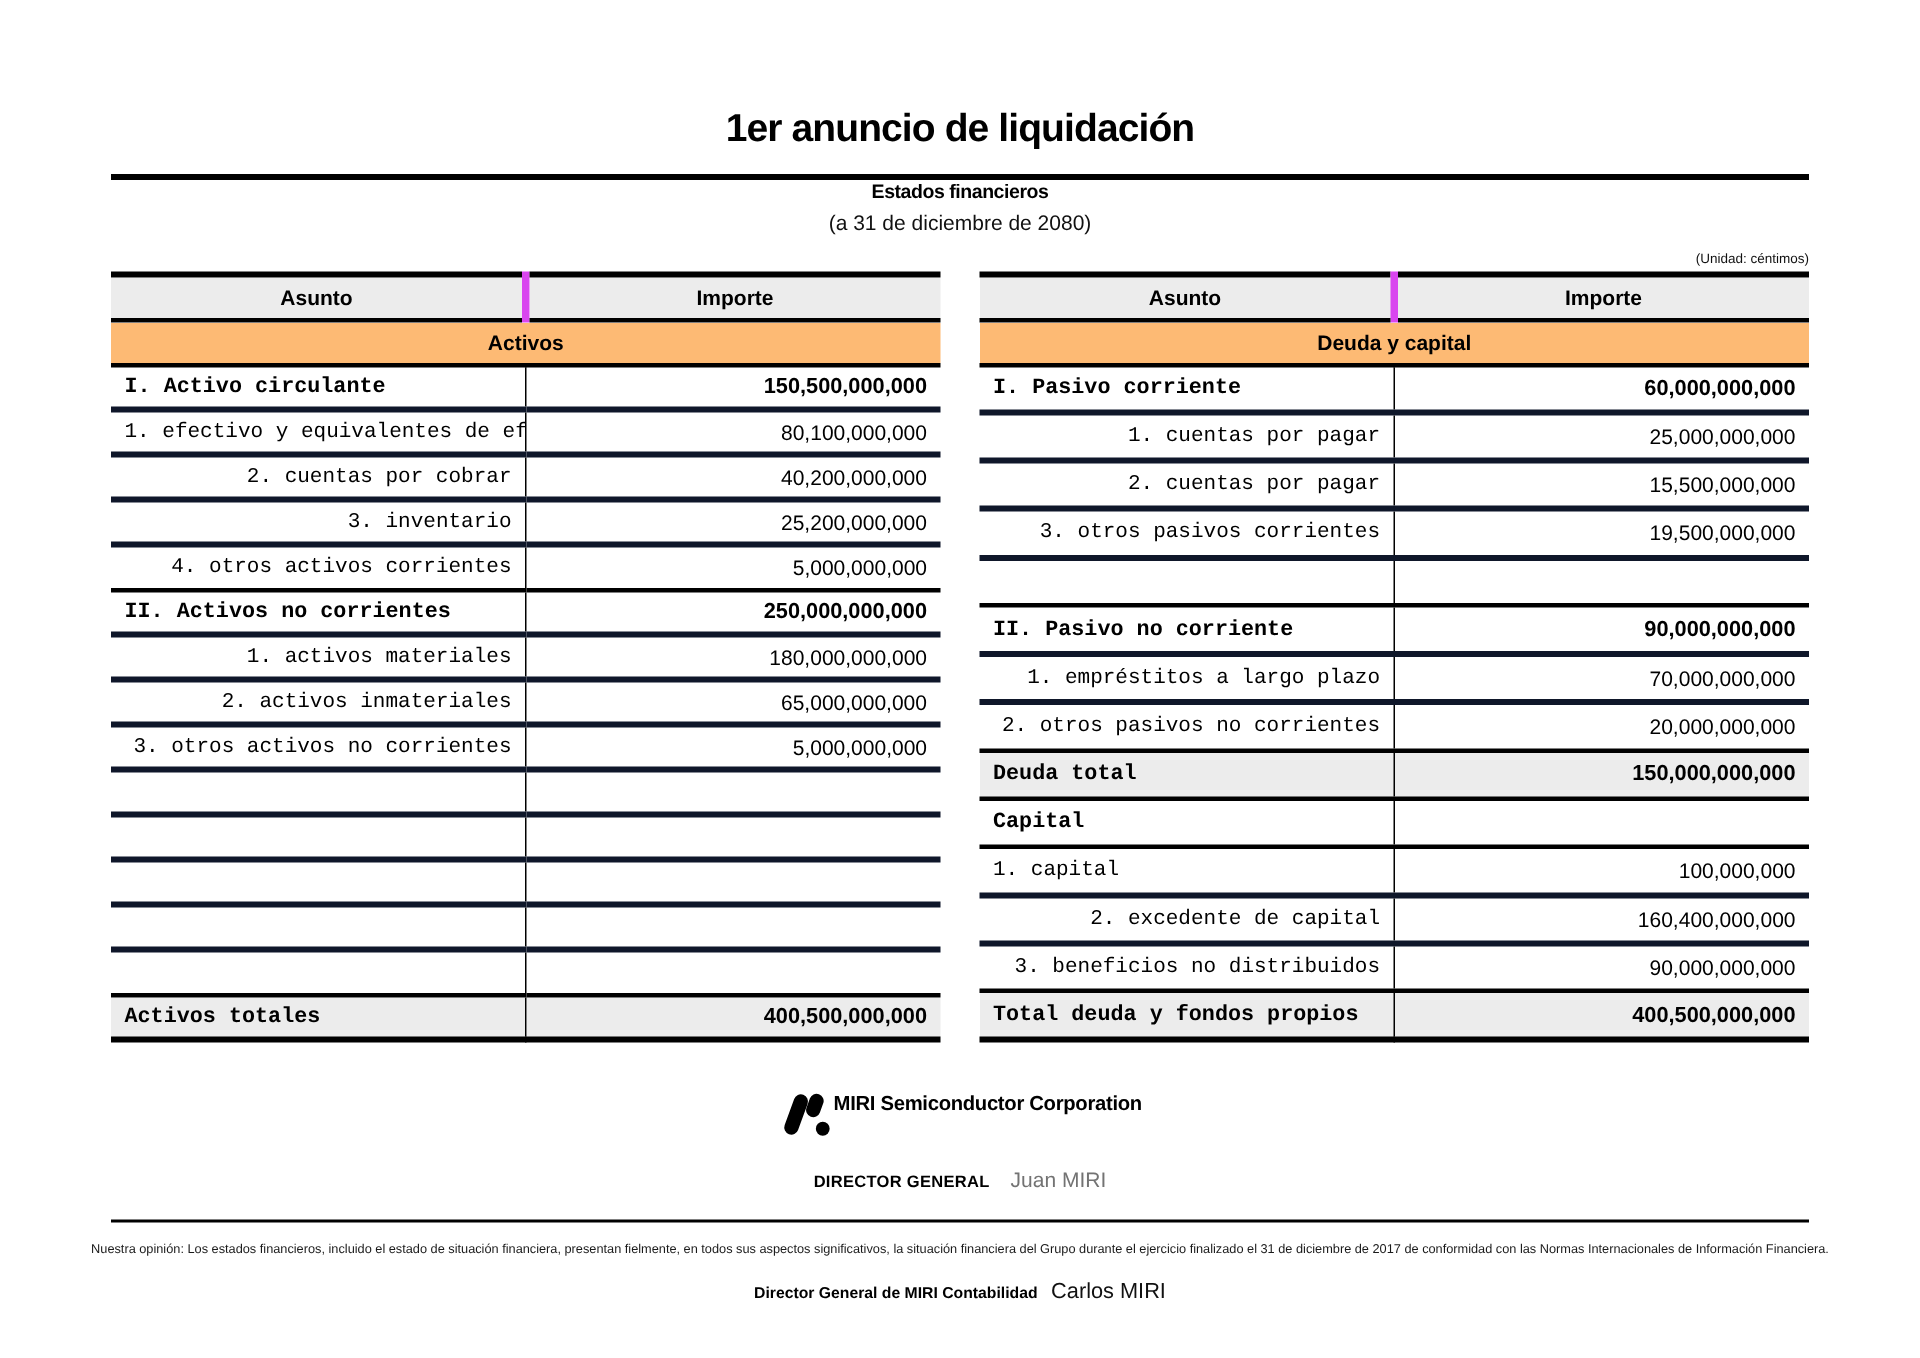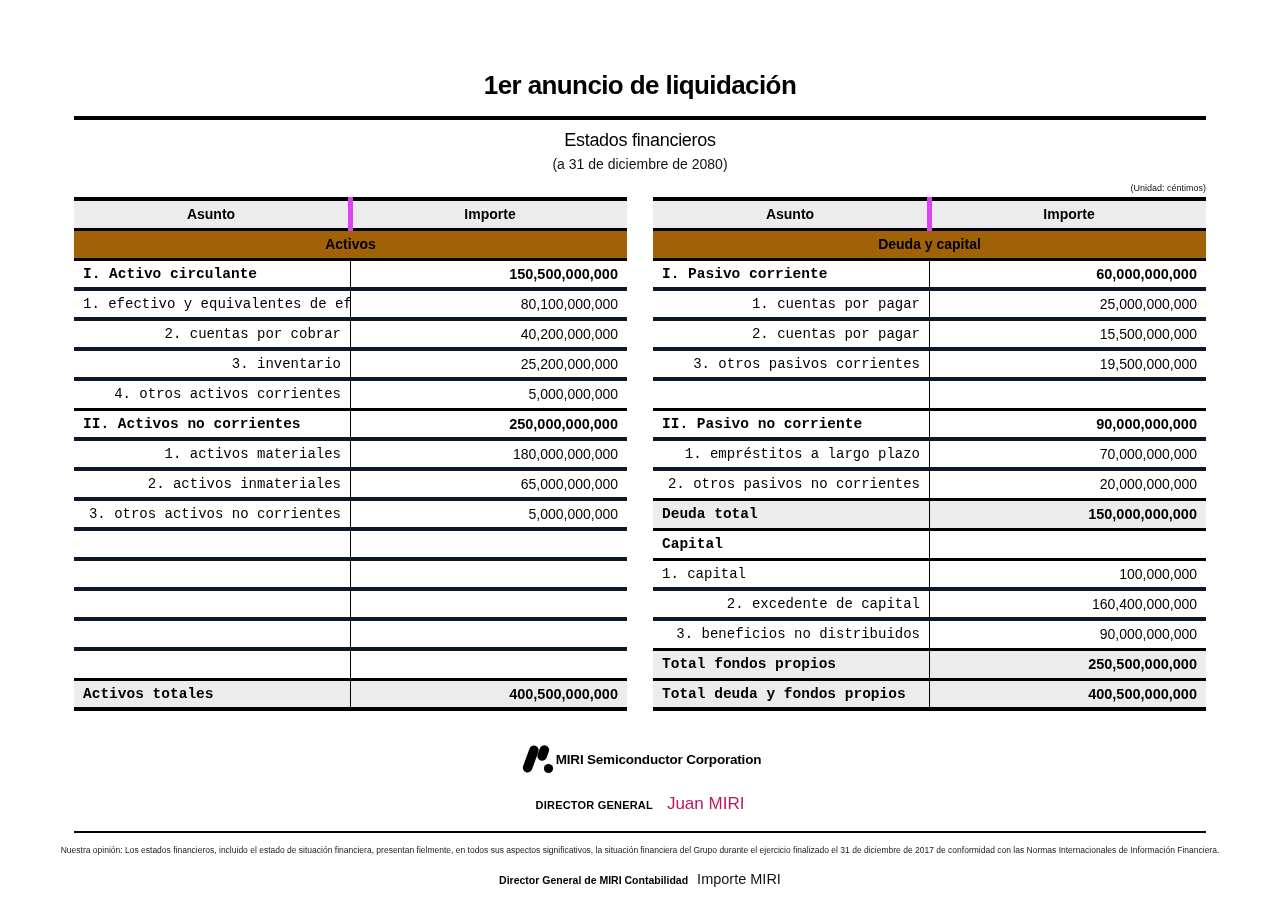--- a/index.html
+++ b/index.html
@@ -19,24 +19,23 @@
     font-weight:800;
     letter-spacing:-0.6px;
     padding-top:70px;
   }
   .title-rule {
     width:1132px; margin:15px auto 0;
     border-top:4px solid #000;
   }
   .doc-subtitle {
     text-align:center;
-    font-size:18px;
-    font-weight:400;
+    font-size:13px;
+    font-weight:700;
     letter-spacing:-0.3px;
-    margin-top:10px;
   }
   .date-note {
     text-align:center;
     font-size:14px;
     margin-top:5px;
     color:#111;
   }
   .unit-note {
     width:1132px; margin:11px auto 0;
     text-align:right;
@@ -65,47 +64,46 @@
   th.col-header {
     background:#ececec;
     font-weight:700;
     text-align:center;
     border-top:4px solid #000;
     border-bottom:3px solid #000;
     width:50%;
   }
   th.col-header + th.col-header { border-left:5px solid #d946ef; }
   th.section-band {
-    background:#a16207;
+    background:#fdba74;
     font-weight:700;
     text-align:center;
     border-bottom:3px solid #000;
   }
   tr.item td, tr.empty td { border-top:4px solid #0f172a;text-align:right; }
   tr.section td, tr.total td, tr.item-thick td { border-top:3px solid #000; }
   tr.section td, tr.total td { font-weight:700; font-size:14.5px; }
   tr.total td { background:#ececec; }
   td.label { text-align:left;font-family:Liberation Mono, monospace; }
   td.value { text-align:right; border-left:1px solid #000; }
 
   .brand-row {
     display:flex;
     justify-content:center;
-    align-items:center;
     gap:1px;
     margin-top:33px;
   }
   .brand-name { font-weight:700; font-size:13.5px; letter-spacing:-0.2px; }
 
   .ceo-line {
     text-align:center;
     margin-top:20px;
   }
   .ceo-label { font-weight:800; font-size:11px; letter-spacing:0.2px; }
-  .ceo-name { font-size:17px; margin-left:14px; color:#be185d;text-align:right; }
+  .ceo-name { font-size:14px; margin-left:14px; color:#737373;text-align:right; }
 
   .footer-rule {
     width:1132px; margin:17px auto 0;
     border-top:2px solid #000;
   }
   .opinion-note {
     text-align:center;
     font-size:8.5px;
     margin-top:12px;
     color:#1a1a1a;
@@ -261,24 +259,20 @@
           </tr>
           <tr class="item">
             <td class="label">2. excedente de capital</td>
             <td class="value">160,400,000,000</td>
           </tr>
           <tr class="item">
             <td class="label">3. beneficios no distribuidos</td>
             <td class="value">90,000,000,000</td>
           </tr>
           <tr class="total">
-            <td class="label">Total fondos propios</td>
-            <td class="value">250,500,000,000</td>
-          </tr>
-          <tr class="total">
             <td class="label">Total deuda y fondos propios</td>
             <td class="value">400,500,000,000</td>
           </tr>
         </tbody>
     </table>
 
   </div>
 
   <div class="brand-row">
     <svg width="36" height="30" viewBox="0 0 36 30" aria-hidden="true">
@@ -293,16 +287,16 @@
 
   <div class="ceo-line">
     <span class="ceo-label">DIRECTOR GENERAL</span><span class="ceo-name">Juan MIRI</span>
   </div>
 
   <div class="footer-rule"></div>
 
   <div class="opinion-note">Nuestra opinión: Los estados financieros, incluido el estado de situación financiera, presentan fielmente, en todos sus aspectos significativos, la situación financiera del Grupo durante el ejercicio finalizado el 31 de diciembre de 2017 de conformidad con las Normas Internacionales de Información Financiera.</div>
 
   <div class="accounting-line">
-    <span class="accounting-label">Director General de MIRI Contabilidad</span><span class="accounting-name">Importe MIRI</span>
+    <span class="accounting-label">Director General de MIRI Contabilidad</span><span class="accounting-name">Carlos MIRI</span>
   </div>
 
 </div>
 
 </body></html>

